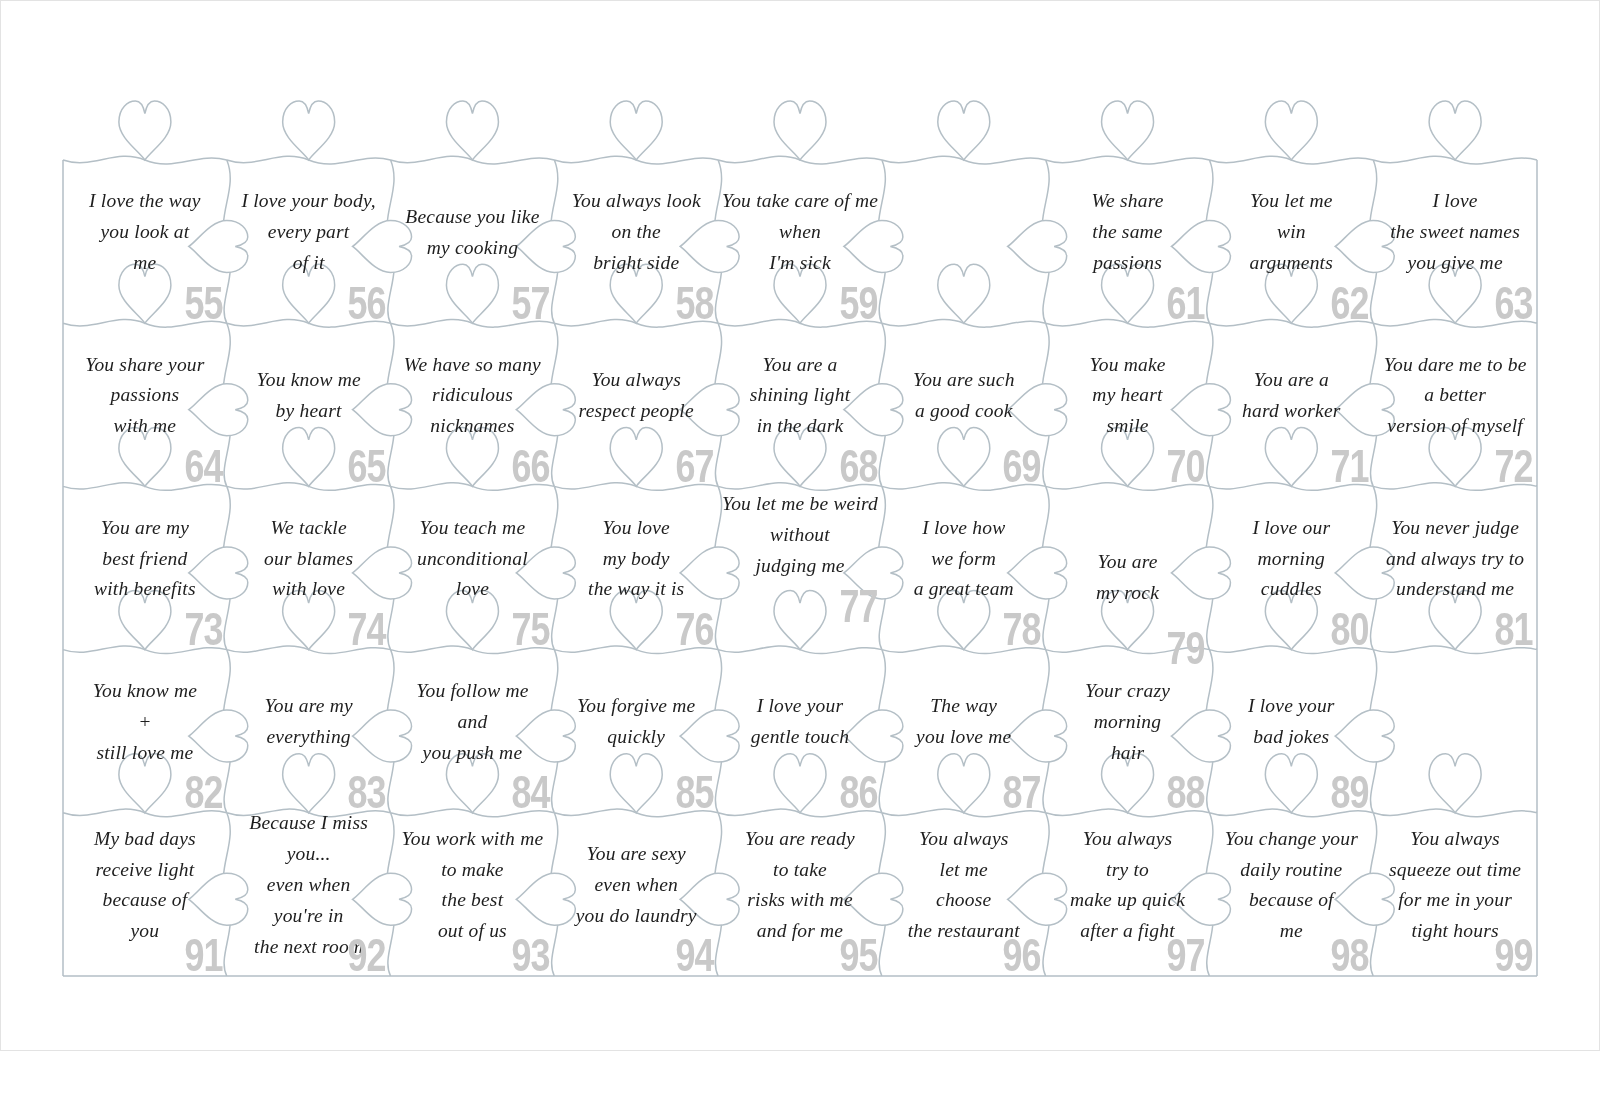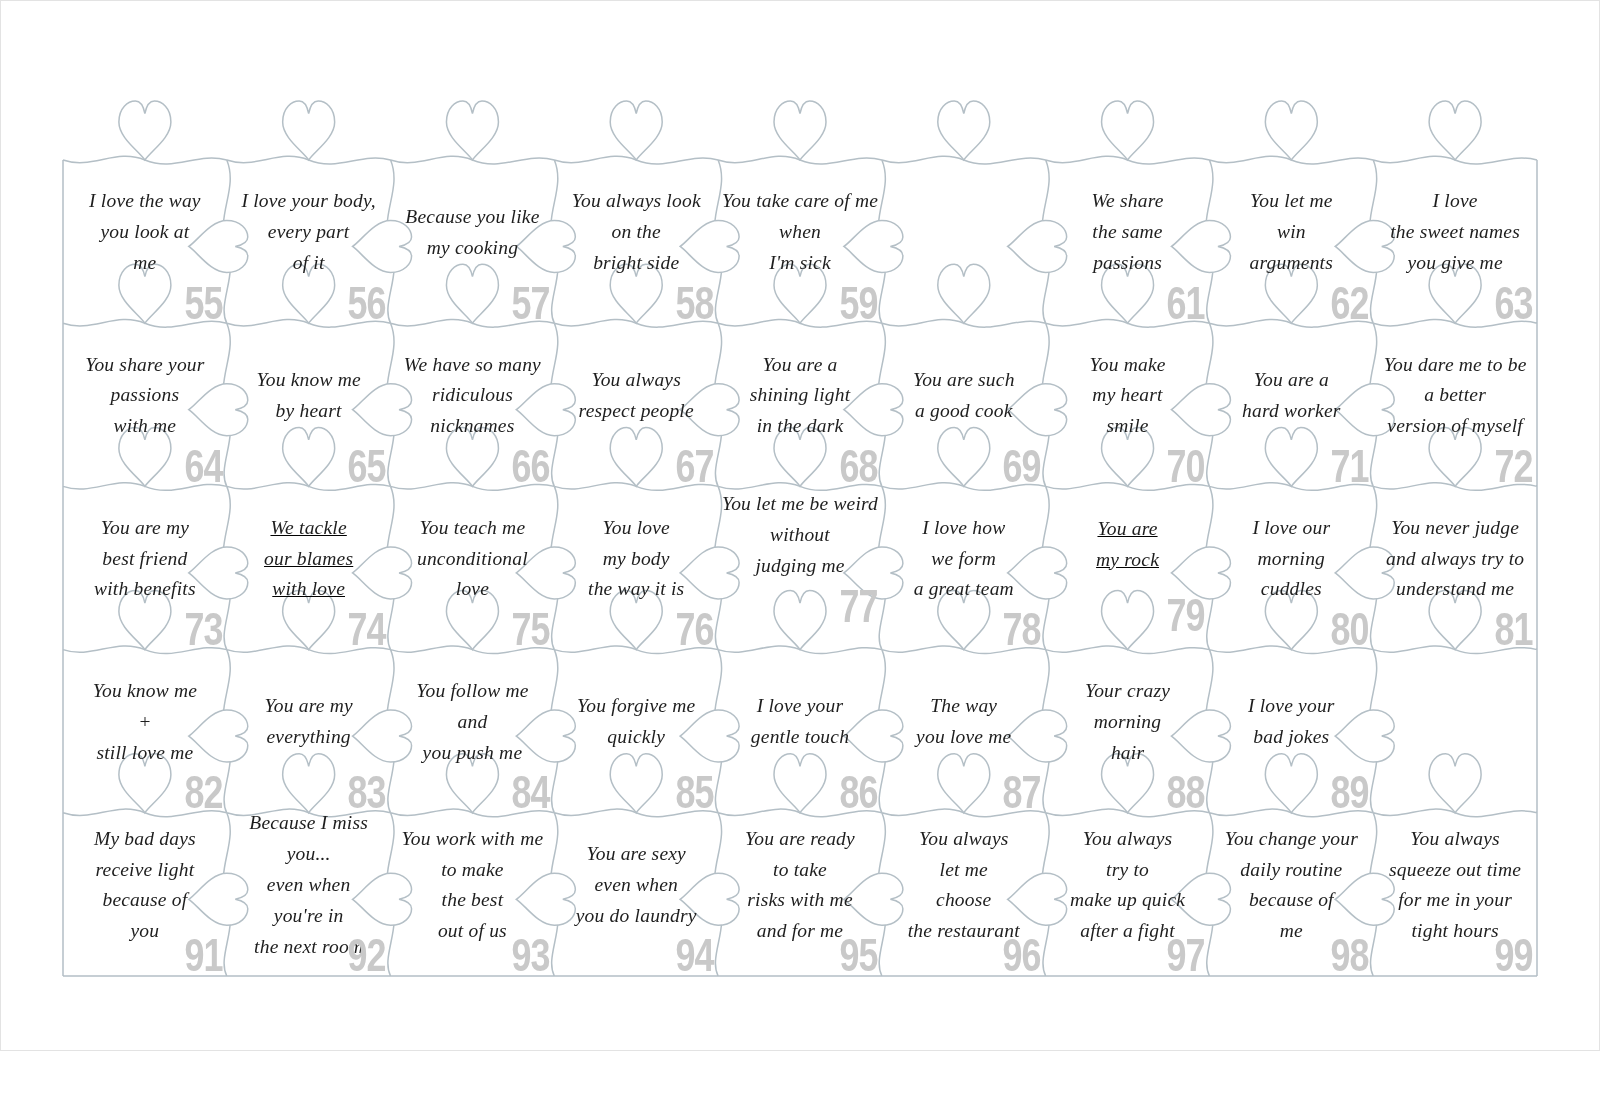--- a/index.html
+++ b/index.html
@@ -216,21 +216,21 @@
 a better
 version of myself</div>
         <div class="num">72</div>
       </div>
       <div class="piece" style="left: 62px; top: 485.4px; width: 163.778px; height: 163.2px;">
         <div class="quote">You are my
 best friend
 with benefits</div>
         <div class="num">73</div>
       </div>
-      <div class="piece" style="left: 225.778px; top: 485.4px; width: 163.778px; height: 163.2px; text-decoration: underline;">
+      <div class="piece" style="left: 225.778px; top: 485.4px; width: 163.778px; height: 163.2px;">
         <div class="quote">We tackle
 our blames
 with love</div>
         <div class="num">74</div>
       </div>
       <div class="piece" style="left: 389.556px; top: 485.4px; width: 163.778px; height: 163.2px;">
         <div class="quote">You teach me
 unconditional
 love</div>
         <div class="num">75</div>
@@ -246,21 +246,21 @@
 without
 judging me</div>
         <div class="num">77</div>
       </div>
       <div class="piece" style="left: 880.889px; top: 485.4px; width: 163.778px; height: 163.2px;">
         <div class="quote">I love how
 we form
 a great team</div>
         <div class="num">78</div>
       </div>
-      <div class="piece" style="left: 1044.67px; top: 471px; width: 163.778px; height: 163.2px; text-decoration: underline;">
+      <div class="piece" style="left: 1044.67px; top: 504px; width: 163.778px; height: 163.2px;">
         <div class="quote">You are
 my rock</div>
         <div class="num">79</div>
       </div>
       <div class="piece" style="left: 1208.44px; top: 485.4px; width: 163.778px; height: 163.2px;">
         <div class="quote">I love our
 morning
 cuddles</div>
         <div class="num">80</div>
       </div>

